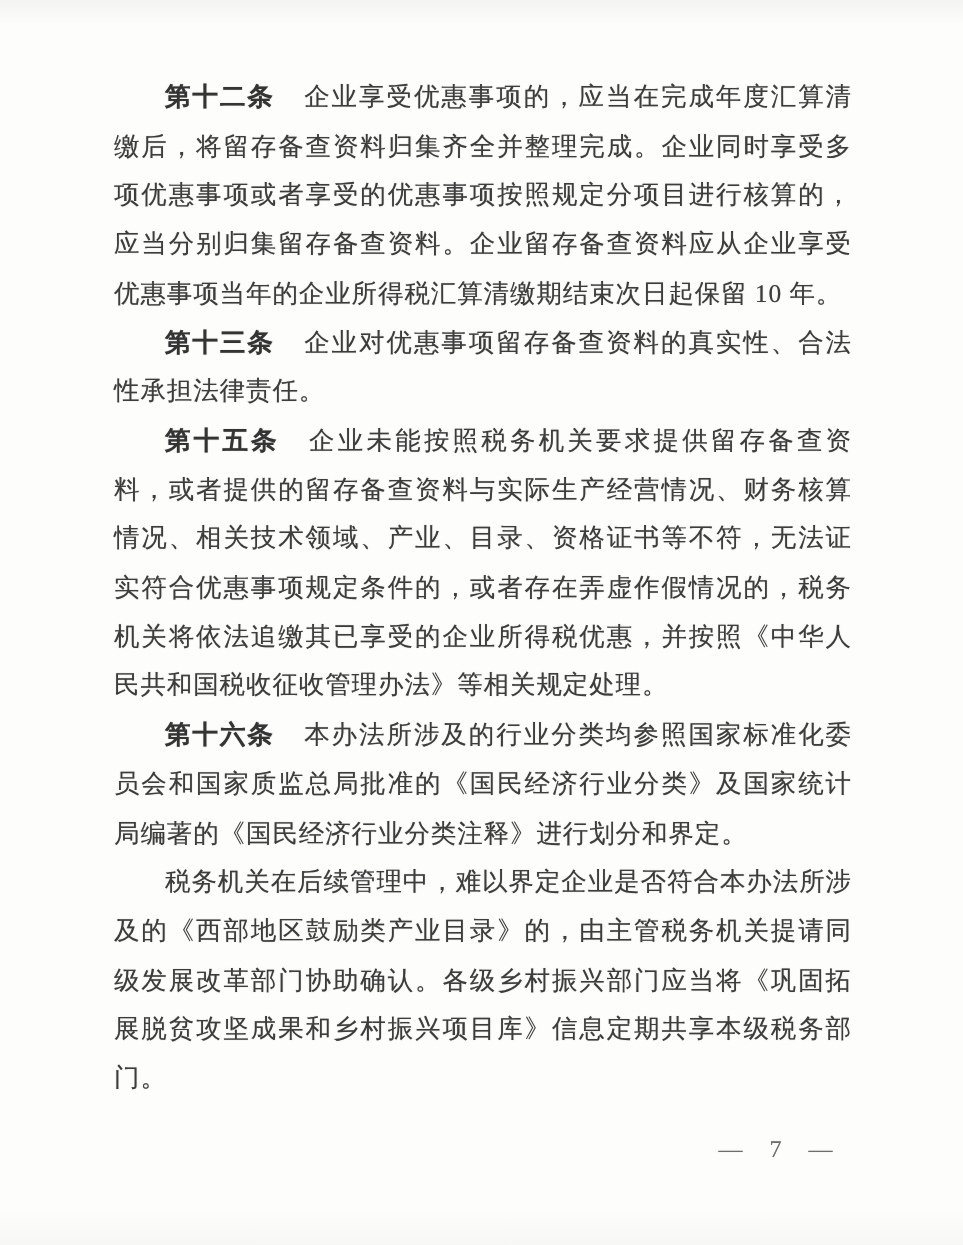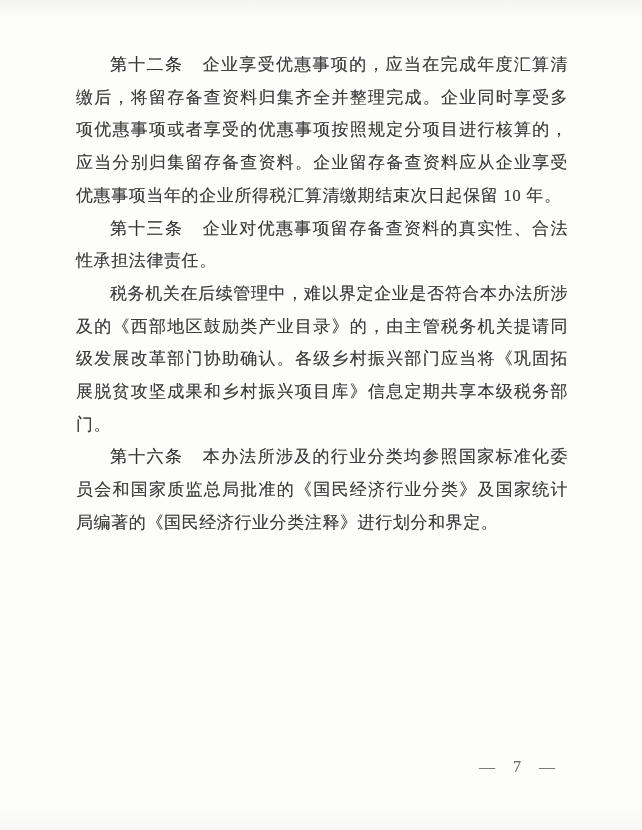--- a/index.html
+++ b/index.html
@@ -36,21 +36,21 @@
     text-align-last: left;
     text-shadow: 0 0 0.6px rgba(70,70,70,0.55);
   }
   .doc-body p.para {
     margin: 0;
     padding: 0;
     text-indent: 2em;
     word-break: break-all;
   }
   .doc-body .term {
-    font-weight: normal;
+    font-weight: bold;
     color: #343434;
     margin-right: 1.15em;
   }
   .page-footer {
     position: absolute;
     right: 80px;
     top: 755px;
     font-size: 16px;
     line-height: 24px;
     color: #6e6e6e;
@@ -58,17 +58,18 @@
     text-shadow: 0 0 0.5px rgba(110,110,110,0.5);
   }
 </style>
 </head>
 <body>
 
 <div class="scan-page">
   <div class="doc-body">
       <p class="para"><span class="term">第十二条</span>企业享受优惠事项的，应当在完成年度汇算清缴后，将留存备查资料归集齐全并整理完成。企业同时享受多项优惠事项或者享受的优惠事项按照规定分项目进行核算的，应当分别归集留存备查资料。企业留存备查资料应从企业享受优惠事项当年的企业所得税汇算清缴期结束次日起保留 10 年。</p>
       <p class="para"><span class="term">第十三条</span>企业对优惠事项留存备查资料的真实性、合法性承担法律责任。</p>
+      <p class="para"><span class="term">第十五条</span>企业未能按照税务机关要求提供留存备查资料，或者提供的留存备查资料与实际生产经营情况、财务核算情况、相关技术领域、产业、目录、资格证书等不符，无法证实符合优惠事项规定条件的，或者存在弄虚作假情况的，税务机关将依法追缴其已享受的企业所得税优惠，并按照《中华人民共和国税收征收管理办法》等相关规定处理。</p>
+      <p class="para"><span class="term">第十六条</span>本办法所涉及的行业分类均参照国家标准化委员会和国家质监总局批准的《国民经济行业分类》及国家统计局编著的《国民经济行业分类注释》进行划分和界定。</p>
       <p class="para">税务机关在后续管理中，难以界定企业是否符合本办法所涉及的《西部地区鼓励类产业目录》的，由主管税务机关提请同级发展改革部门协助确认。各级乡村振兴部门应当将《巩固拓展脱贫攻坚成果和乡村振兴项目库》信息定期共享本级税务部门。</p>
-      <p class="para"><span class="term">第十六条</span>本办法所涉及的行业分类均参照国家标准化委员会和国家质监总局批准的《国民经济行业分类》及国家统计局编著的《国民经济行业分类注释》进行划分和界定。</p>
     </div>
   <div class="page-footer">— 7 —</div>
 </div>
 
 </body></html>

